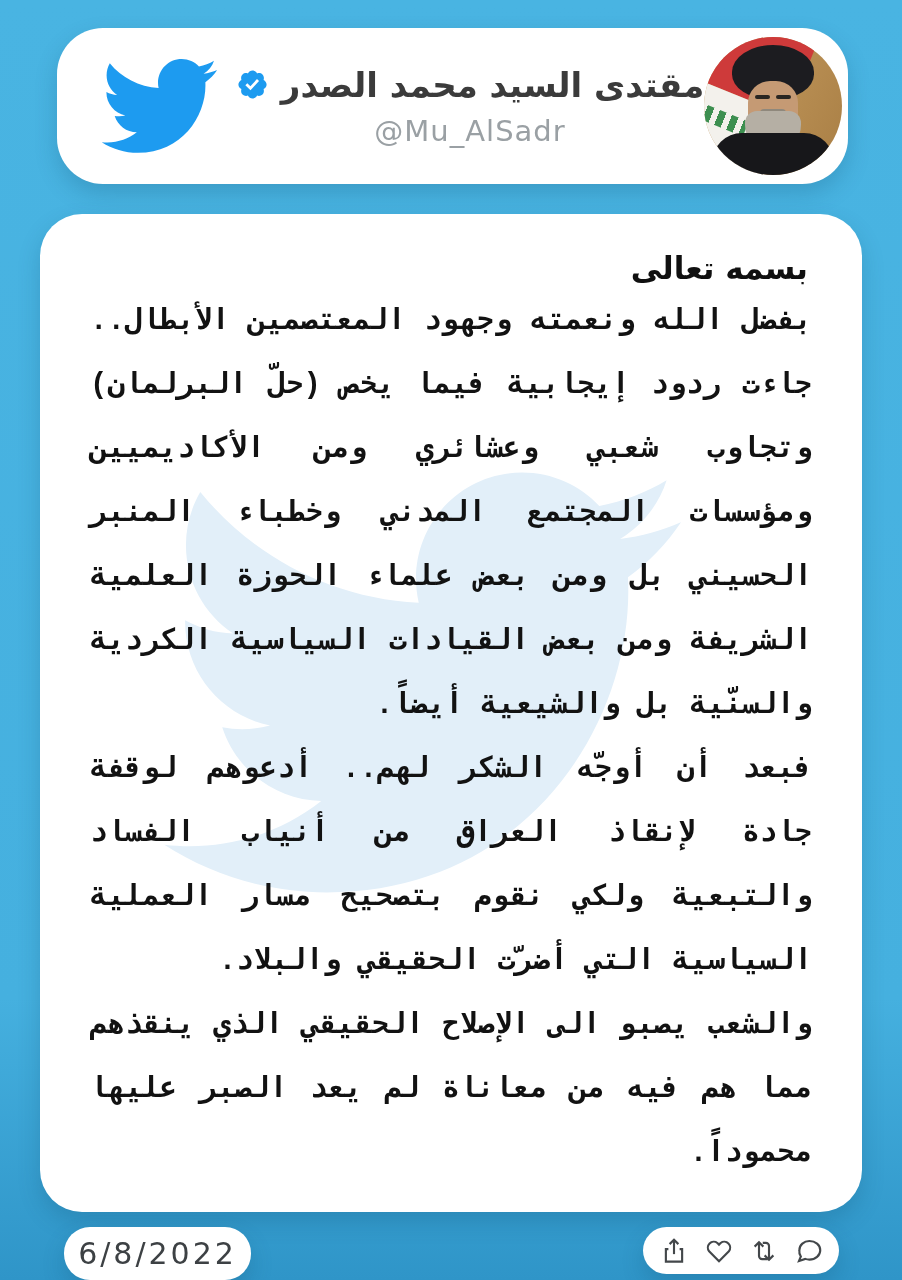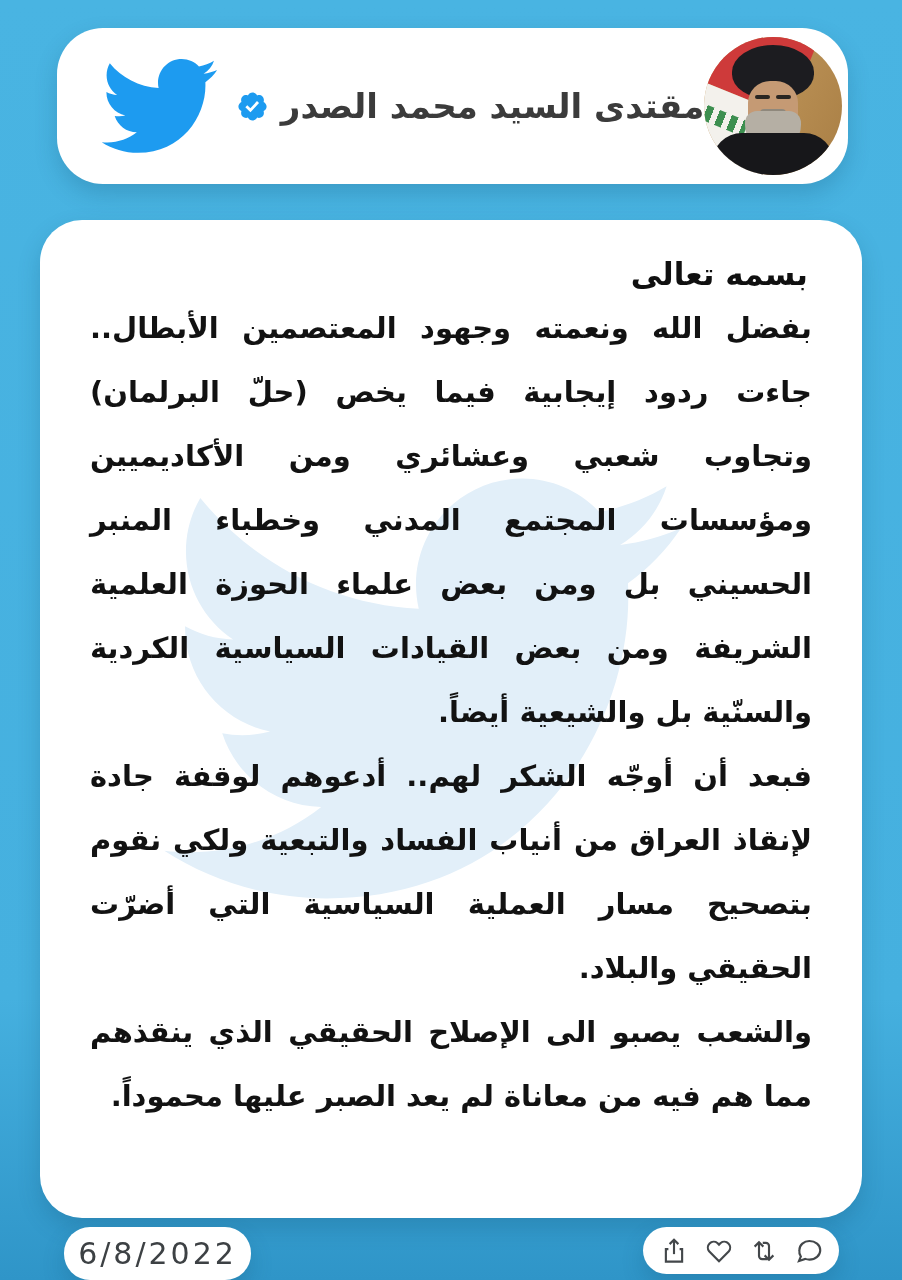--- a/index.html
+++ b/index.html
@@ -38,26 +38,26 @@
   .av-brow { position:absolute; top:14px; width:15px; height:4px; background:#2a2622; border-radius:2px; }
   .av-brow.l { left:7px; } .av-brow.r { right:7px; }
   .av-beard { position:absolute; left:50%; top:74px; transform:translateX(-50%);
     width:56px; height:42px; background:#b5aFA4; background-color:#b5afa4; border-radius:12px 12px 28px 28px; }
   .av-mustache { position:absolute; left:50%; top:72px; transform:translateX(-50%);
     width:26px; height:8px; background:#8f887c; border-radius:4px; }
   .av-body { position:absolute; left:50%; bottom:-6px; transform:translateX(-50%);
     width:122px; height:48px; background:#17171a; border-radius:30px 30px 0 0; }
 
   
-  .tweet-card { position:absolute; left:40px; top:220px; width:822px; height:998px; border-radius:42px; overflow:hidden; }
+  .tweet-card { position:absolute; left:40px; top:214px; width:822px; height:998px; border-radius:42px; overflow:hidden; }
   .watermark { position:absolute; left:42px; top:196px; width:668px; height:546px; pointer-events:none; }
   .tweet-body { position:absolute; inset:0; padding:26px 50px 20px 50px; direction:rtl; }
   .basmala { font-size:31px; font-weight:bold; color:#101010; margin:10px 4px 4px 0; }
   .tweet-p { font-size:29px; font-weight:bold; color:#121212; line-height:64px;
-    text-align:justify; margin:0; }
+    text-align:justify; margin:0;font-family:Liberation Mono, monospace; }
   .signature { position:absolute; left:62px; bottom:16px; direction:rtl;
     font-size:31px; font-weight:bold; color:#121212; }
 
   
   .date-pill { position:absolute; left:64px; top:1227px; width:187px; height:53px;
     border-radius:26px; display:flex; align-items:center; justify-content:center;
     font-size:30px; color:#3d4144; letter-spacing:3px; font-weight:500; }
   .actions-pill { position:absolute; right:63px; top:1227px; width:196px; height:47px;
     border-radius:26px; display:flex; align-items:center; justify-content:center; gap:15px; }
   .action-icon { width:30px; height:30px; cursor:pointer; }
@@ -72,20 +72,21 @@
     <path fill="#1d9bf0" d="M23.643 4.937c-.835.37-1.732.62-2.675.733.962-.576 1.7-1.49 2.048-2.578-.9.534-1.897.922-2.958 1.13-.85-.904-2.06-1.47-3.4-1.47-2.572 0-4.658 2.086-4.658 4.66 0 .364.042.718.12 1.06-3.873-.195-7.304-2.05-9.602-4.868-.4.69-.63 1.49-.63 2.342 0 1.616.823 3.043 2.072 3.878-.764-.025-1.482-.234-2.11-.583v.06c0 2.257 1.605 4.14 3.737 4.568-.392.106-.803.162-1.227.162-.3 0-.593-.028-.877-.082.593 1.85 2.313 3.198 4.352 3.234-1.595 1.25-3.604 1.995-5.786 1.995-.376 0-.747-.022-1.112-.065 2.062 1.323 4.51 2.093 7.14 2.093 8.57 0 13.255-7.098 13.255-13.254 0-.2-.005-.402-.014-.602.91-.658 1.7-1.477 2.323-2.41z"></path>
   </svg>
 
   <div class="header-center">
     <div class="name-row">
       <span class="display-name">مقتدى السيد محمد الصدر</span>
       <svg class="badge" viewBox="0 0 24 24">
         <path fill="#1d9bf0" d="M22.25 12c0-1.43-.88-2.67-2.19-3.34.46-1.39.2-2.9-.81-3.91s-2.52-1.27-3.91-.81c-.66-1.31-1.91-2.19-3.34-2.19s-2.67.88-3.33 2.19c-1.4-.46-2.91-.2-3.92.81s-1.26 2.52-.8 3.91c-1.31.67-2.2 1.91-2.2 3.34s.89 2.67 2.2 3.34c-.46 1.39-.21 2.9.8 3.91s2.52 1.26 3.91.81c.67 1.31 1.91 2.19 3.34 2.19s2.68-.88 3.34-2.19c1.39.45 2.9.2 3.91-.81s1.27-2.52.81-3.91c1.31-.67 2.19-1.91 2.19-3.34zm-11.71 4.2L6.8 12.46l1.41-1.42 2.26 2.26 4.8-5.23 1.47 1.36-6.2 6.77z"></path>
       </svg>
     </div>
+    <span class="handle">@Mu_AlSadr</span>
   </div>
 
   <div class="avatar">
     <div class="av-flag">
       <div class="red"></div>
       <div class="white"></div>
       <div class="green-script"></div>
       <div class="green2"></div>
     </div>
     <div class="av-turban"></div>

